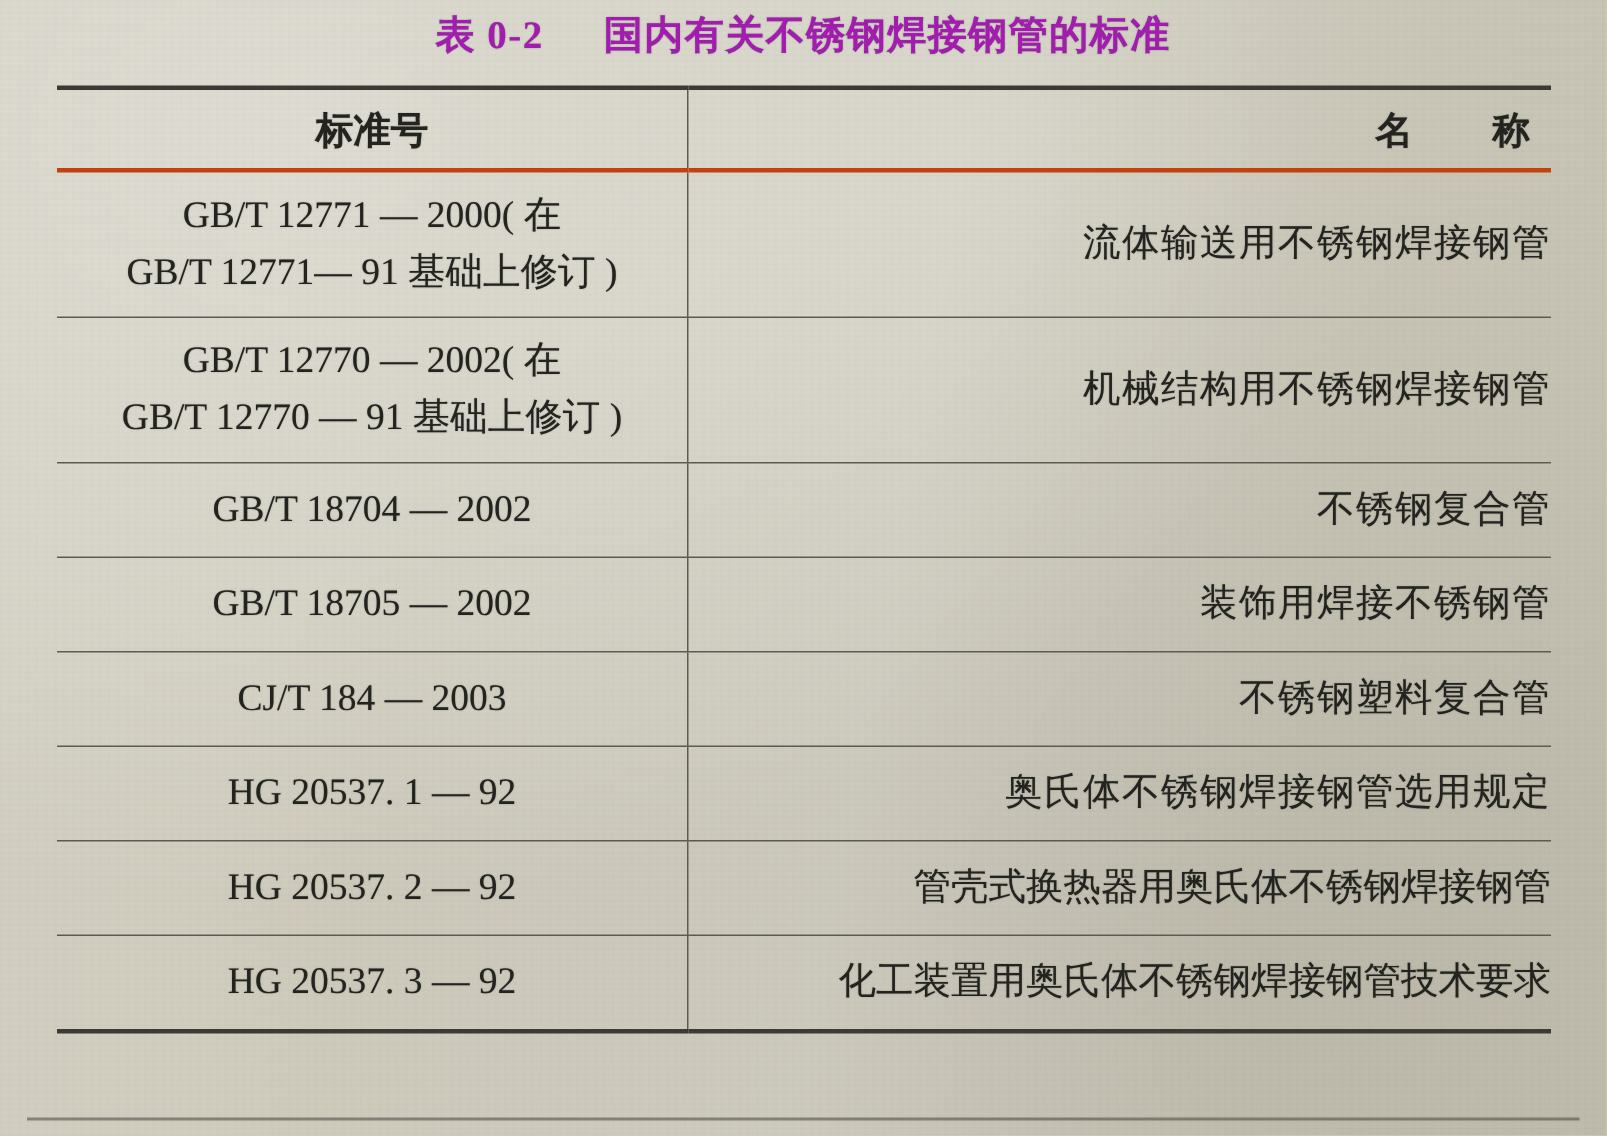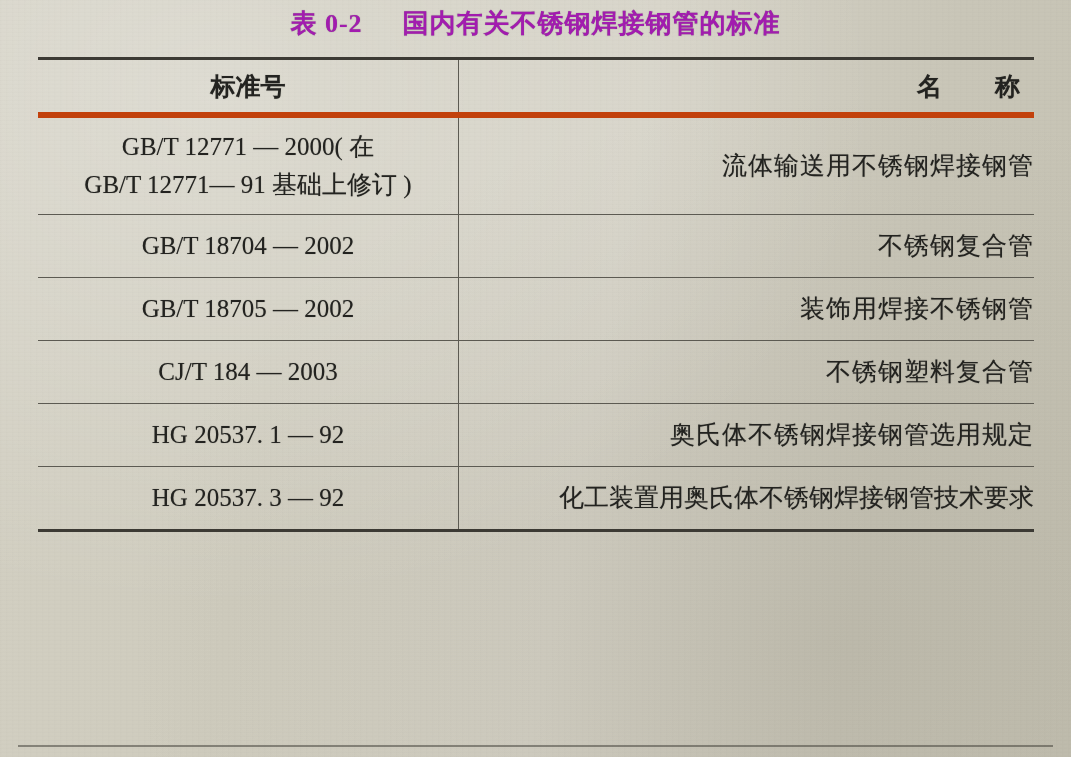--- a/index.html
+++ b/index.html
@@ -91,21 +91,21 @@
   table.std .col-a {
     width: 420px;
     text-align: center;
     border-right: 1px solid #5c5a52;
   }
   table.std .col-b {
     text-align: right;
   }
   table.std thead th {
     border-top: 3px solid #3c3a34;
-    border-bottom: 6px solid #c2410c;
+    border-bottom: 3px solid #c2410c;
     font-weight: bold;
     font-size: 25px;
     height: 52px;
     font-family: "Liberation Serif", serif;
   }
   table.std thead th.col-a { border-right: 1px solid #5c5a52; }
   .hdr-name { letter-spacing: 14px; padding-left: 14px; }
 
   table.std tbody td {
     font-size: 25px;
@@ -156,20 +156,27 @@
     <tbody>
 
       <tr class="tall">
         <td class="col-a">
           <span class="code-line">GB/T 12771 — 2000( 在</span>
           <span class="code-line">GB/T 12771— 91 基础上修订 )</span>
         </td>
         <td class="col-b name-cell">流体输送用不锈钢焊接钢管</td>
       </tr>
 
+      <tr class="tall">
+        <td class="col-a">
+          <span class="code-line">GB/T 12770 — 2002( 在</span>
+          <span class="code-line">GB/T 12770 — 91 基础上修订 )</span>
+        </td>
+        <td class="col-b name-cell">机械结构用不锈钢焊接钢管</td>
+      </tr>
 
       <tr>
         <td class="col-a">
           <span class="code-line">GB/T 18704 — 2002</span>
         </td>
         <td class="col-b name-cell">不锈钢复合管</td>
       </tr>
 
       <tr>
         <td class="col-a">
@@ -185,20 +192,26 @@
         <td class="col-b name-cell">不锈钢塑料复合管</td>
       </tr>
 
       <tr>
         <td class="col-a">
           <span class="code-line">HG 20537. 1 — 92</span>
         </td>
         <td class="col-b name-cell">奥氏体不锈钢焊接钢管选用规定</td>
       </tr>
 
+      <tr>
+        <td class="col-a">
+          <span class="code-line">HG 20537. 2 — 92</span>
+        </td>
+        <td class="col-b name-cell wide">管壳式换热器用奥氏体不锈钢焊接钢管</td>
+      </tr>
 
       <tr>
         <td class="col-a">
           <span class="code-line">HG 20537. 3 — 92</span>
         </td>
         <td class="col-b name-cell wide">化工装置用奥氏体不锈钢焊接钢管技术要求</td>
       </tr>
 
 
     </tbody>

